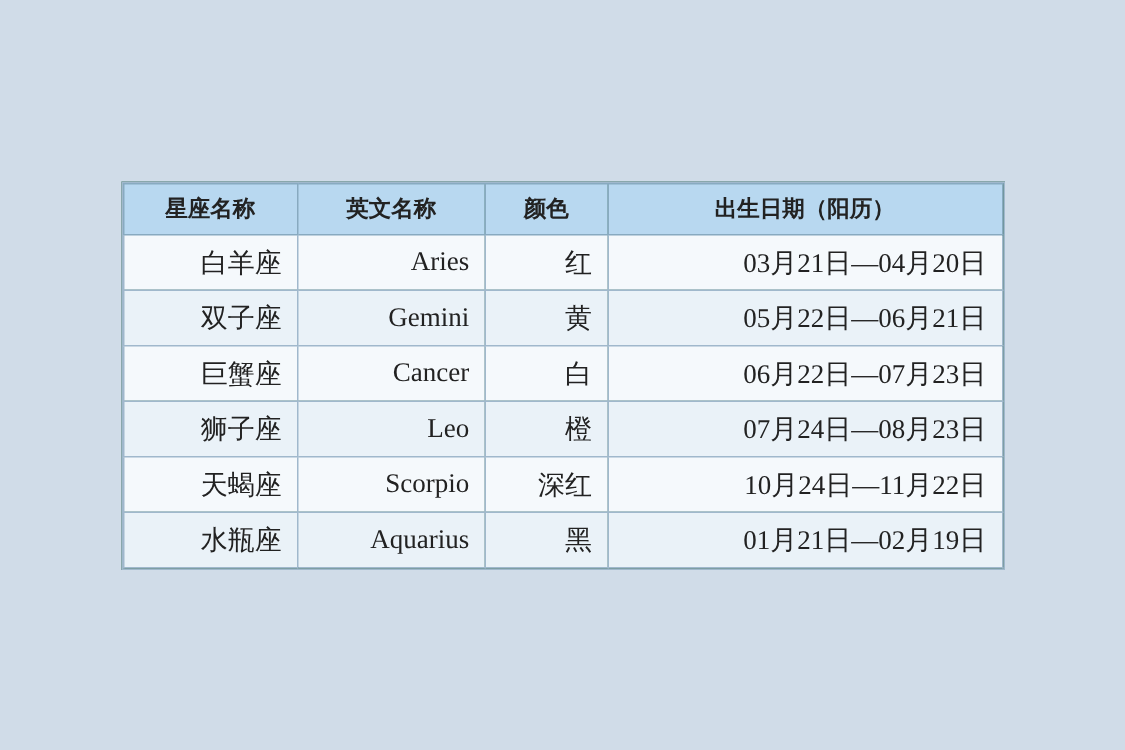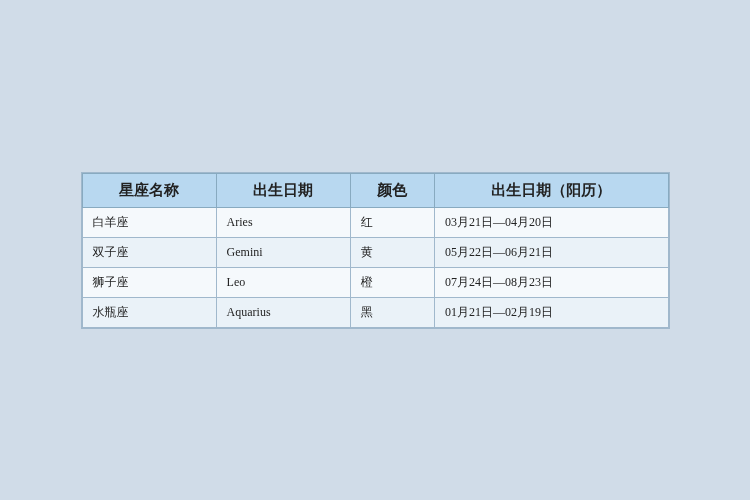--- a/index.html
+++ b/index.html
@@ -26,60 +26,72 @@
       border: 1px solid #88aac0;
       padding: 7px 10px;
       text-align: center;
       font-size: 15px;
       font-weight: bold;
       color: #222;
     }
     tbody tr td {
       border: 1px solid #a0b8cc;
       padding: 6px 10px;
-      text-align: left;
-      font-size: 12px;
+      text-align: right;
+      font-size: 18px;
       color: #222;
       background-color: #f5f9fc;
     }
     tbody tr:nth-child(even) td {
       background-color: #eaf2f8;
     }
   </style>
 </head>
 <body>
 
 <div class="table-container">
   <table>
     <thead>
       <tr>
       <th>星座名称</th>
-          <th>出生日期</th>
+          <th>英文名称</th>
           <th>颜色</th>
           <th>出生日期（阳历）</th>
         </tr>
     </thead>
     <tbody id="table-body">
     <tr>
           <td>白羊座</td>
           <td>Aries</td>
           <td>红</td>
           <td>03月21日—04月20日</td>
         </tr>
         <tr>
           <td>双子座</td>
           <td>Gemini</td>
           <td>黄</td>
           <td>05月22日—06月21日</td>
         </tr>
         <tr>
+          <td>巨蟹座</td>
+          <td>Cancer</td>
+          <td>白</td>
+          <td>06月22日—07月23日</td>
+        </tr>
+        <tr>
           <td>狮子座</td>
           <td>Leo</td>
           <td>橙</td>
           <td>07月24日—08月23日</td>
+        </tr>
+        <tr>
+          <td>天蝎座</td>
+          <td>Scorpio</td>
+          <td>深红</td>
+          <td>10月24日—11月22日</td>
         </tr>
         <tr>
           <td>水瓶座</td>
           <td>Aquarius</td>
           <td>黑</td>
           <td>01月21日—02月19日</td>
         </tr>
       </tbody>
   </table>
 </div>

